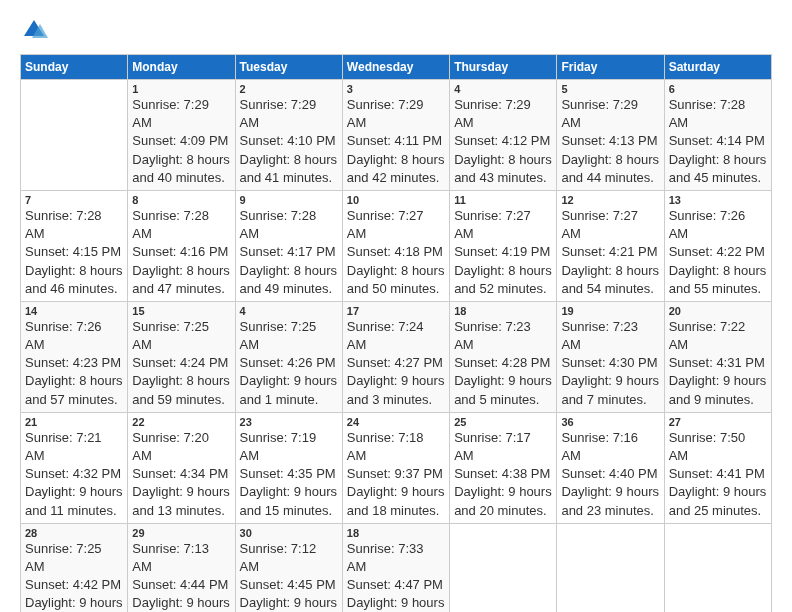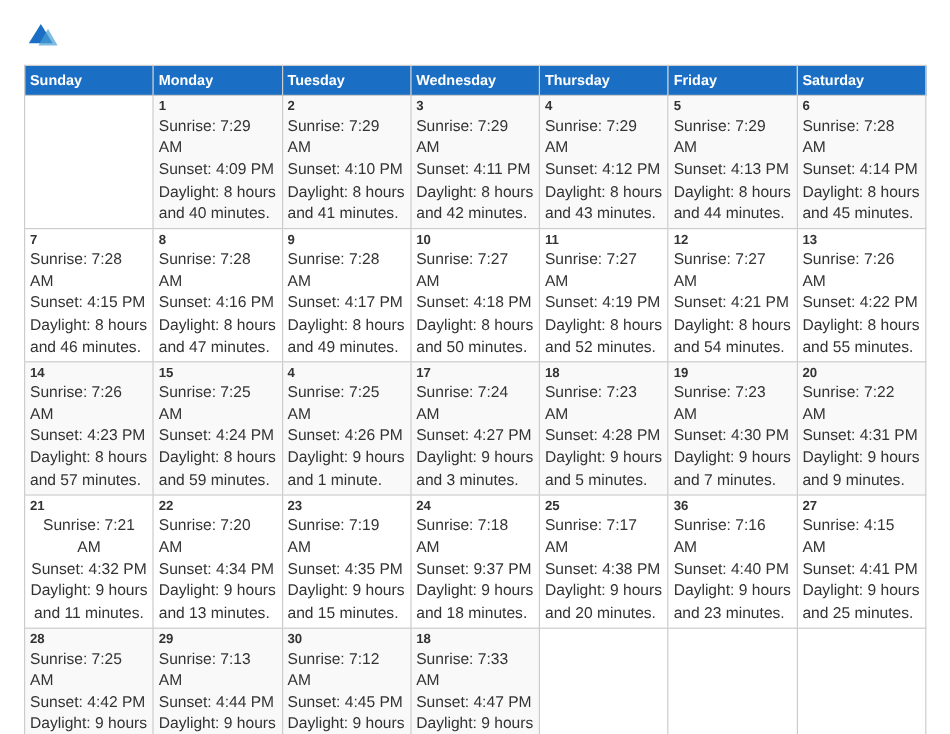--- a/index.html
+++ b/index.html
@@ -270,21 +270,21 @@
             <span class="day-number">20</span>
             <div class="day-info" style="white-space: pre-line;">Sunrise: 7:22 AM
 Sunset: 4:31 PM
 Daylight: 9 hours
 and 9 minutes.</div>
           </td>
         </tr>
         <tr>
           <td>
             <span class="day-number">21</span>
-            <div class="day-info" style="white-space: pre-line; text-align: center;">Sunrise: 7:21 AM
+            <div class="day-info" style="white-space: pre-line;">Sunrise: 7:21 AM
 Sunset: 4:32 PM
 Daylight: 9 hours
 and 11 minutes.</div>
           </td>
           <td>
             <span class="day-number">22</span>
             <div class="day-info" style="white-space: pre-line;">Sunrise: 7:20 AM
 Sunset: 4:34 PM
 Daylight: 9 hours
 and 13 minutes.</div>
@@ -312,21 +312,21 @@
           </td>
           <td>
             <span class="day-number">36</span>
             <div class="day-info" style="white-space: pre-line;">Sunrise: 7:16 AM
 Sunset: 4:40 PM
 Daylight: 9 hours
 and 23 minutes.</div>
           </td>
           <td>
             <span class="day-number">27</span>
-            <div class="day-info" style="white-space: pre-line;">Sunrise: 4:15 AM
+            <div class="day-info" style="white-space: pre-line;">Sunrise: 7:50 AM
 Sunset: 4:41 PM
 Daylight: 9 hours
 and 25 minutes.</div>
           </td>
         </tr>
         <tr>
           <td>
             <span class="day-number">28</span>
             <div class="day-info" style="white-space: pre-line;">Sunrise: 7:25 AM
 Sunset: 4:42 PM

